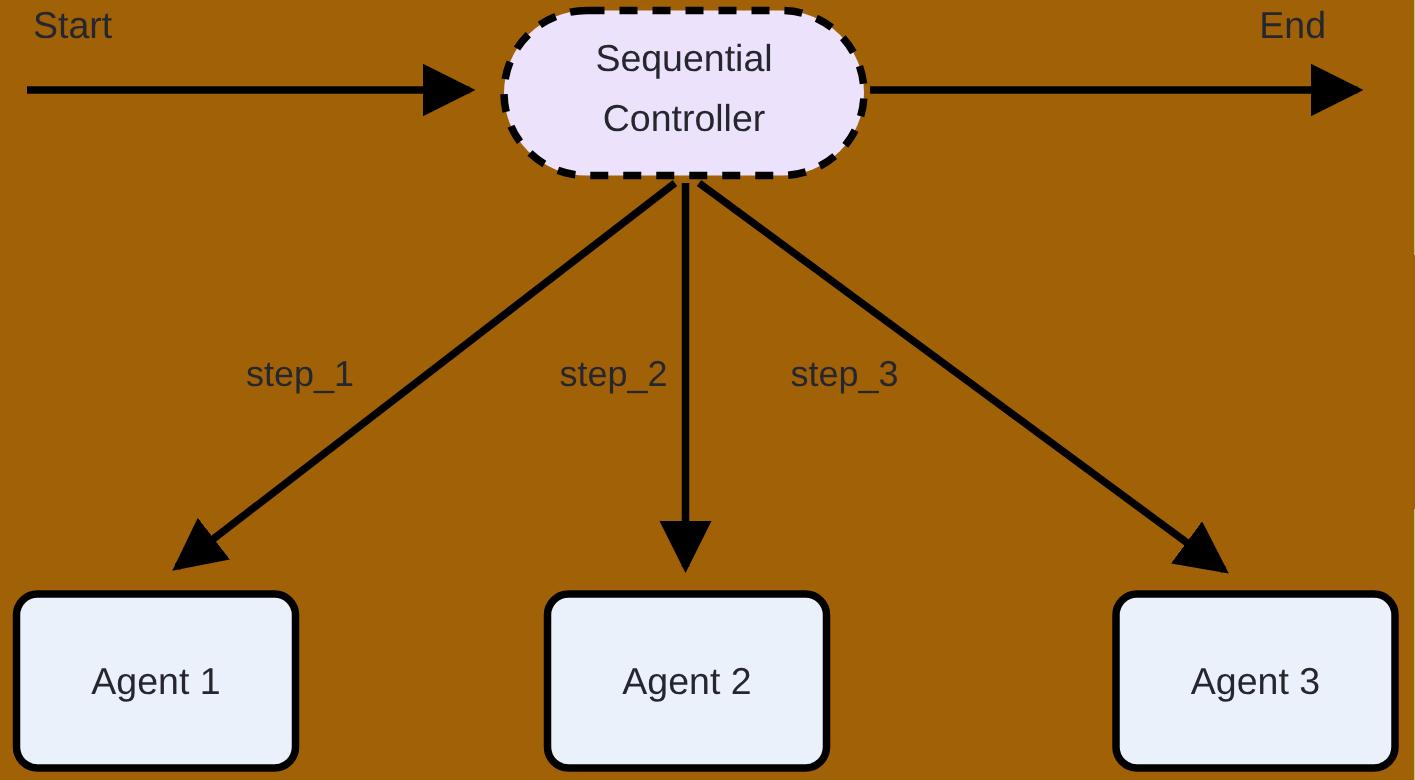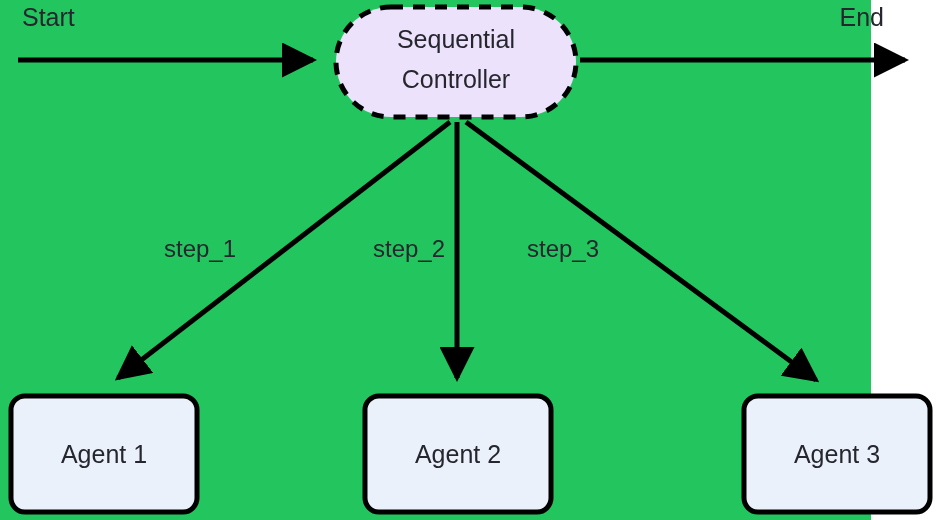--- a/index.html
+++ b/index.html
@@ -8,23 +8,23 @@
     background: #ffffff;
   }
   body {
     width: 943px;
     height: 520px;
     font-family: "Liberation Sans", "DejaVu Sans", sans-serif;
     overflow: hidden;
   }
   #diagram-root {
     position: relative;
-    width: 871px;
+    width: 943px;
     height: 520px;
-    background: #22c55e;
+    background: #a16207;
   }
   svg.diagram-canvas {
     position: absolute;
     top: 0;
     left: 0;
     width: 943px;
     height: 520px;
     display: block;
   }
   .node-label {

